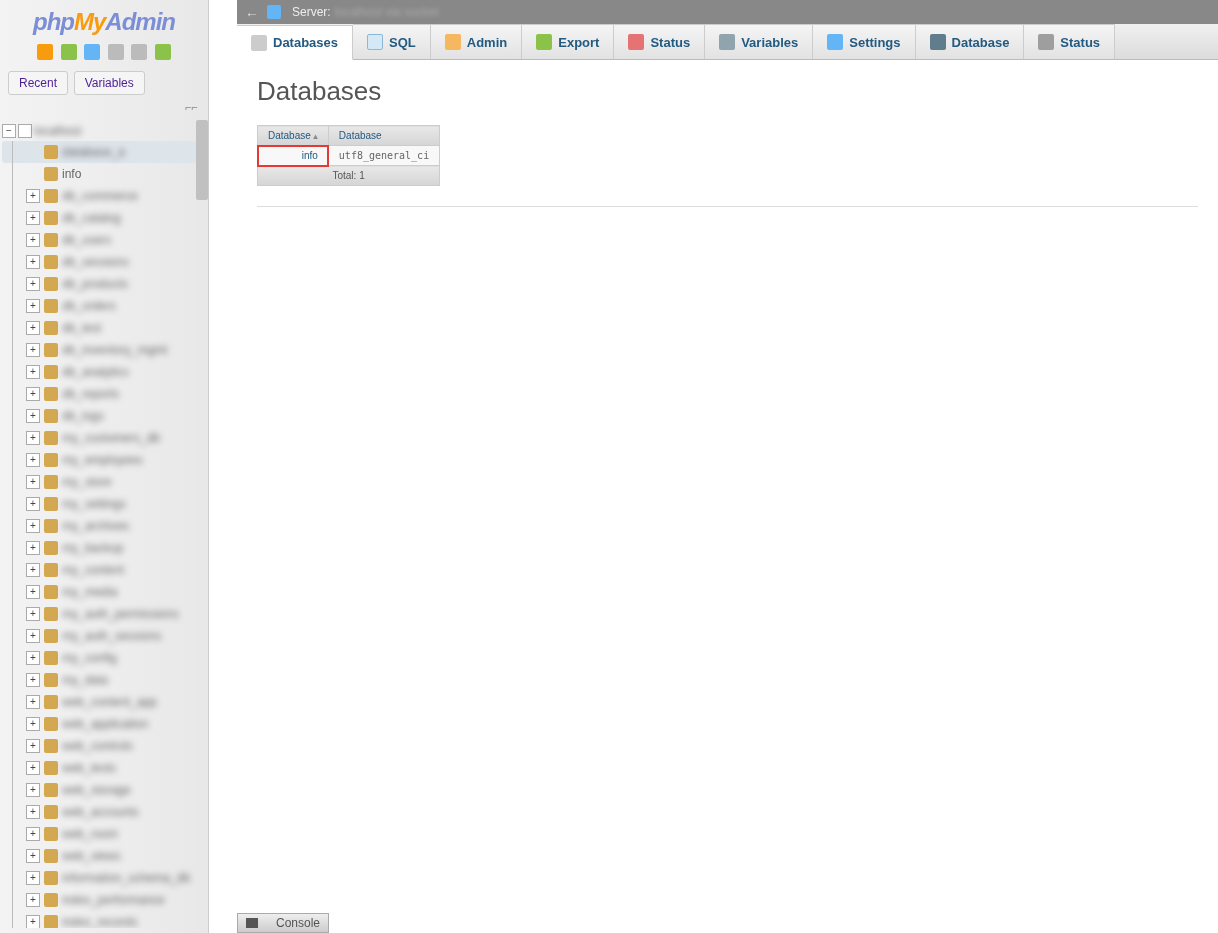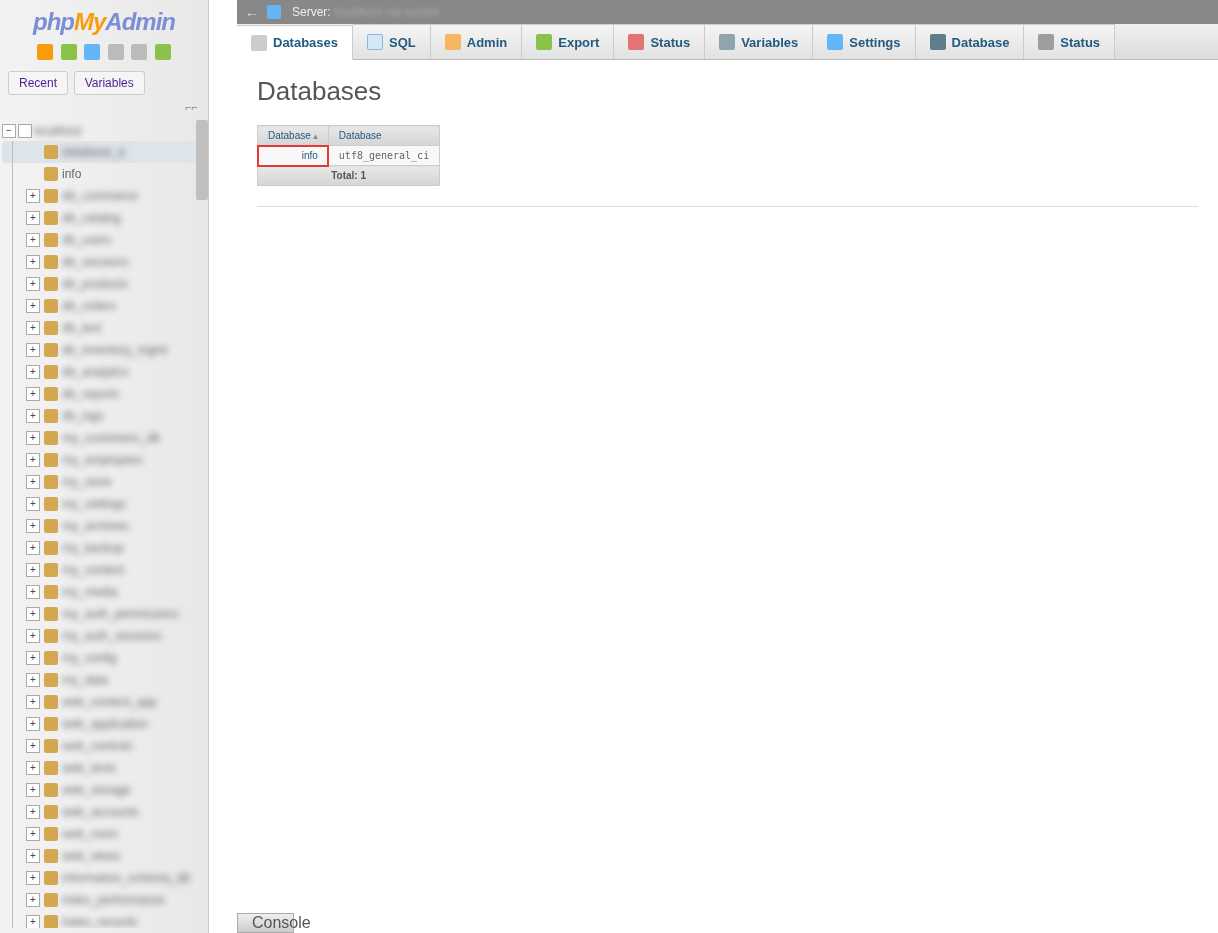--- a/index.html
+++ b/index.html
@@ -63,24 +63,24 @@
 .page-title { font-size: 26px; font-weight: normal; color: #555; margin-bottom: 18px; }
 
 .db-table { border-collapse: collapse; font-size: 10px; }
 .db-table th { background: linear-gradient(to bottom, #e8e8e8, #d5d5d5); color: #235a81; text-align: left; padding: 4px 10px; border: 1px solid #ccc; font-weight: normal; }
 .db-table th.sortable::after { content: ' ▴'; font-size: 9px; color: #888; }
 .db-table td { padding: 4px 10px; border: 1px solid #ccc; background: #f8f8f8; text-align: center; }
 .db-table td.dbname { text-align: right; padding-right: 10px; }
 .db-table td.dbname a { color: #235a81; text-decoration: none; }
 .db-table td.highlighted-cell { outline: 2px solid #e53935; outline-offset: -1px; }
 .db-table td.collation { font-family: monospace; color: #666; }
-.db-table tr.footer td { background: linear-gradient(to bottom, #e8e8e8, #d5d5d5); font-weight: bold; color: #555; }
+.db-table tr.footer td { background: linear-gradient(to bottom, #e8e8e8, #d5d5d5); font-weight: normal; color: #555; }
 .divider { border-top: 1px solid #ddd; margin-top: 20px; }
 
-.console-bar { position: absolute; left: 0; bottom: 0; height: 20px; background: linear-gradient(to bottom, #eee, #ccc); border: 1px solid #aaa; display: flex; align-items: center; padding: 0 8px; font-size: 16px; color: #555; cursor: pointer; width: 57px; justify-content: space-between; }
+.console-bar { position: absolute; left: 0; bottom: 0; height: 20px; background: linear-gradient(to bottom, #eee, #ccc); border: 1px solid #aaa; display: flex; align-items: center; padding: 0 8px; font-size: 12px; color: #555; cursor: pointer; width: 92px; justify-content: space-between; }
 .console-bar .console-icon { width: 12px; height: 10px; background: #555; margin-right: 6px; }
 </style>
 </head>
 <body>
 
 <div class="sidebar">
   <div class="logo">
     <span class="php">php</span><span class="my">My</span><span class="admin">Admin</span>
   </div>
   <div class="nav-icons">

